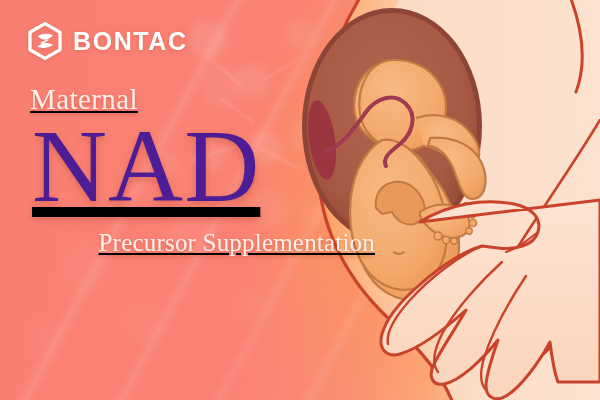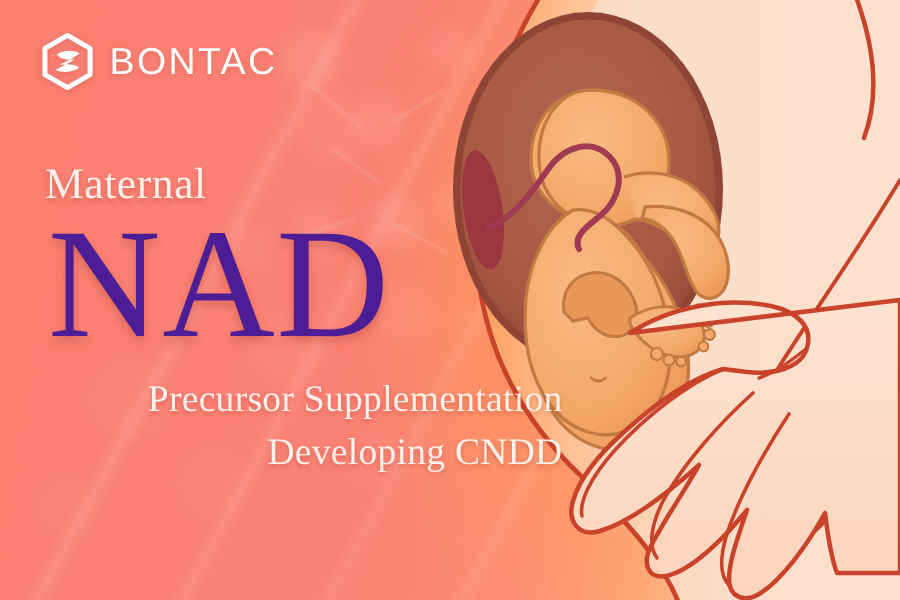--- a/index.html
+++ b/index.html
@@ -76,33 +76,34 @@
     top: 22px;
     display: flex;
     align-items: center;
     gap: 9px;
     filter: drop-shadow(0 1px 2px rgba(150,40,30,0.22));
   }
   .logo-mark { width: 38px; height: 38px; display: block; }
   .logo-word {
     color: #FFFFFF;
     font-family: "Liberation Sans", sans-serif;
-    font-weight: normal;
+    font-weight: bold;
     font-size: 25px;
     letter-spacing: 1.6px;
     line-height: 1;
     white-space: nowrap;
   }
 
   
   .headline {
     position: absolute;
     left: 30px;
-    top: 108px;
+    top: 84px;
     width: 345px;
+    text-decoration: underline;
   }
   .eyebrow {
     color: #FDF0EA;
     font-size: 29px;
     line-height: 1.05;
     letter-spacing: 0.4px;
     text-shadow: 0 2px 3px rgba(170,55,40,0.35);
   }
   .bigword {
     color: #4c1d95;
@@ -275,17 +276,16 @@
       <path d="M15 18 C 20 14, 30 14, 34 17 C 30 21, 22 24, 17 27 C 23 26, 30 26, 34 29 C 29 33, 19 34, 14 31 C 19 28, 26 25, 30 22 C 24 23, 18 22, 15 18 Z" fill="#FFFFFF"></path>
     </svg>
     <div class="logo-word">BONTAC</div>
   </div>
 
   <div class="headline">
     <div class="eyebrow">Maternal</div>
     <div class="bigword">NAD</div>
     <div class="subhead">
       <span>Precursor Supplementation</span>
-      <span>Developing CNDD</span>
     </div>
   </div>
 
 </div>
 
 </body></html>

